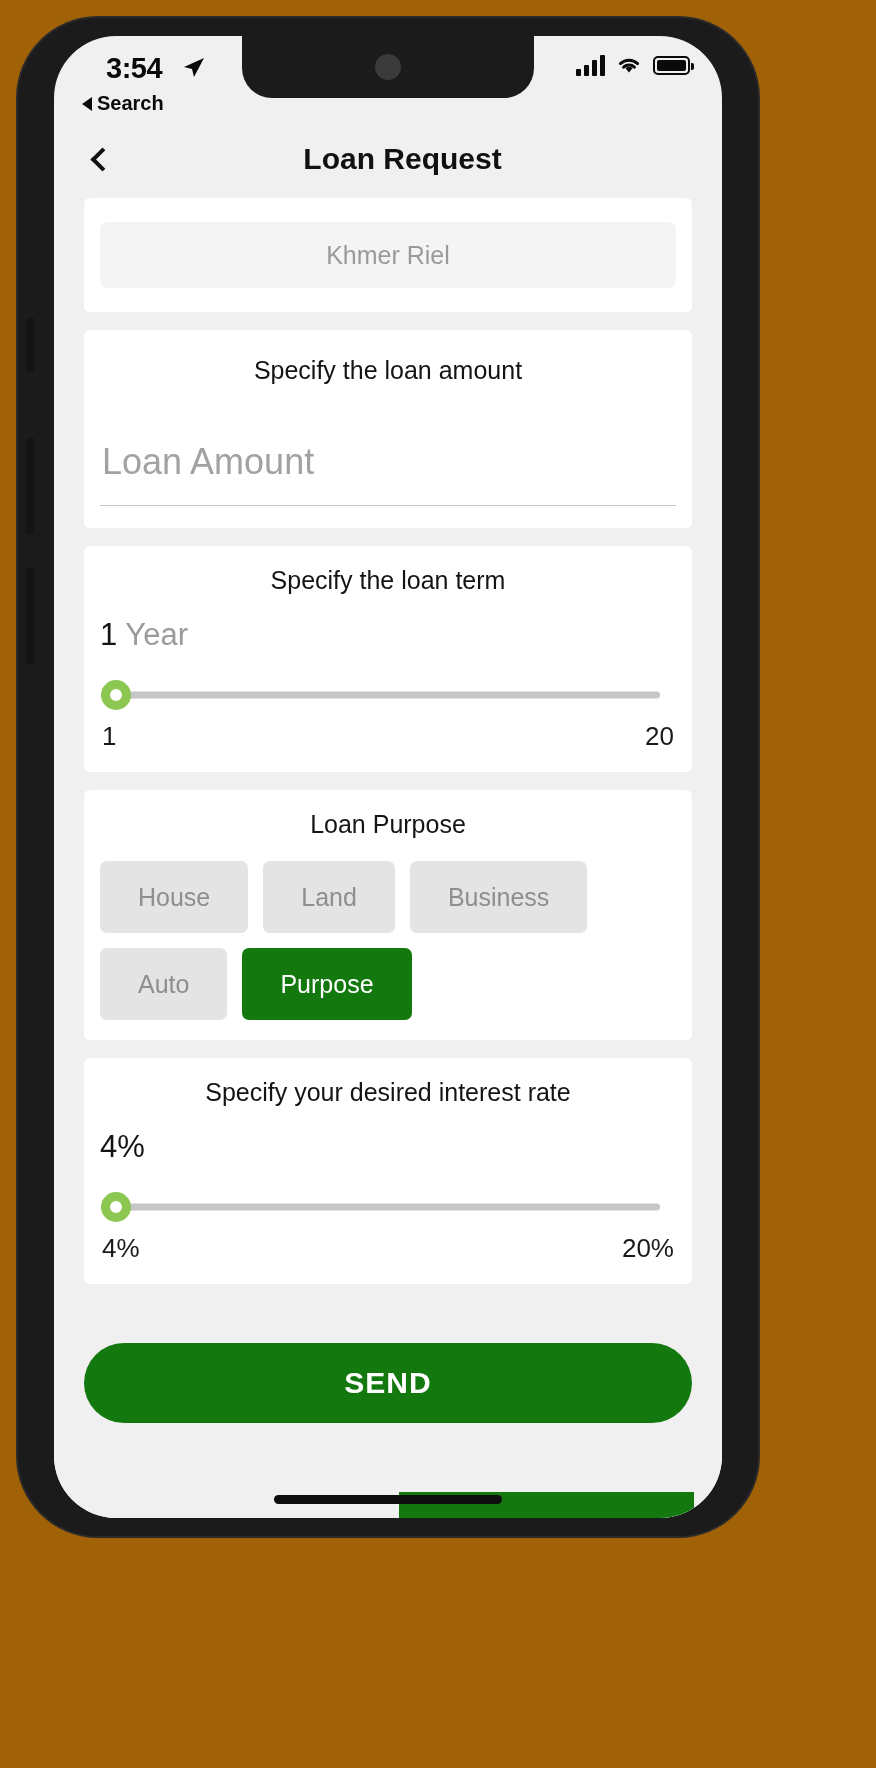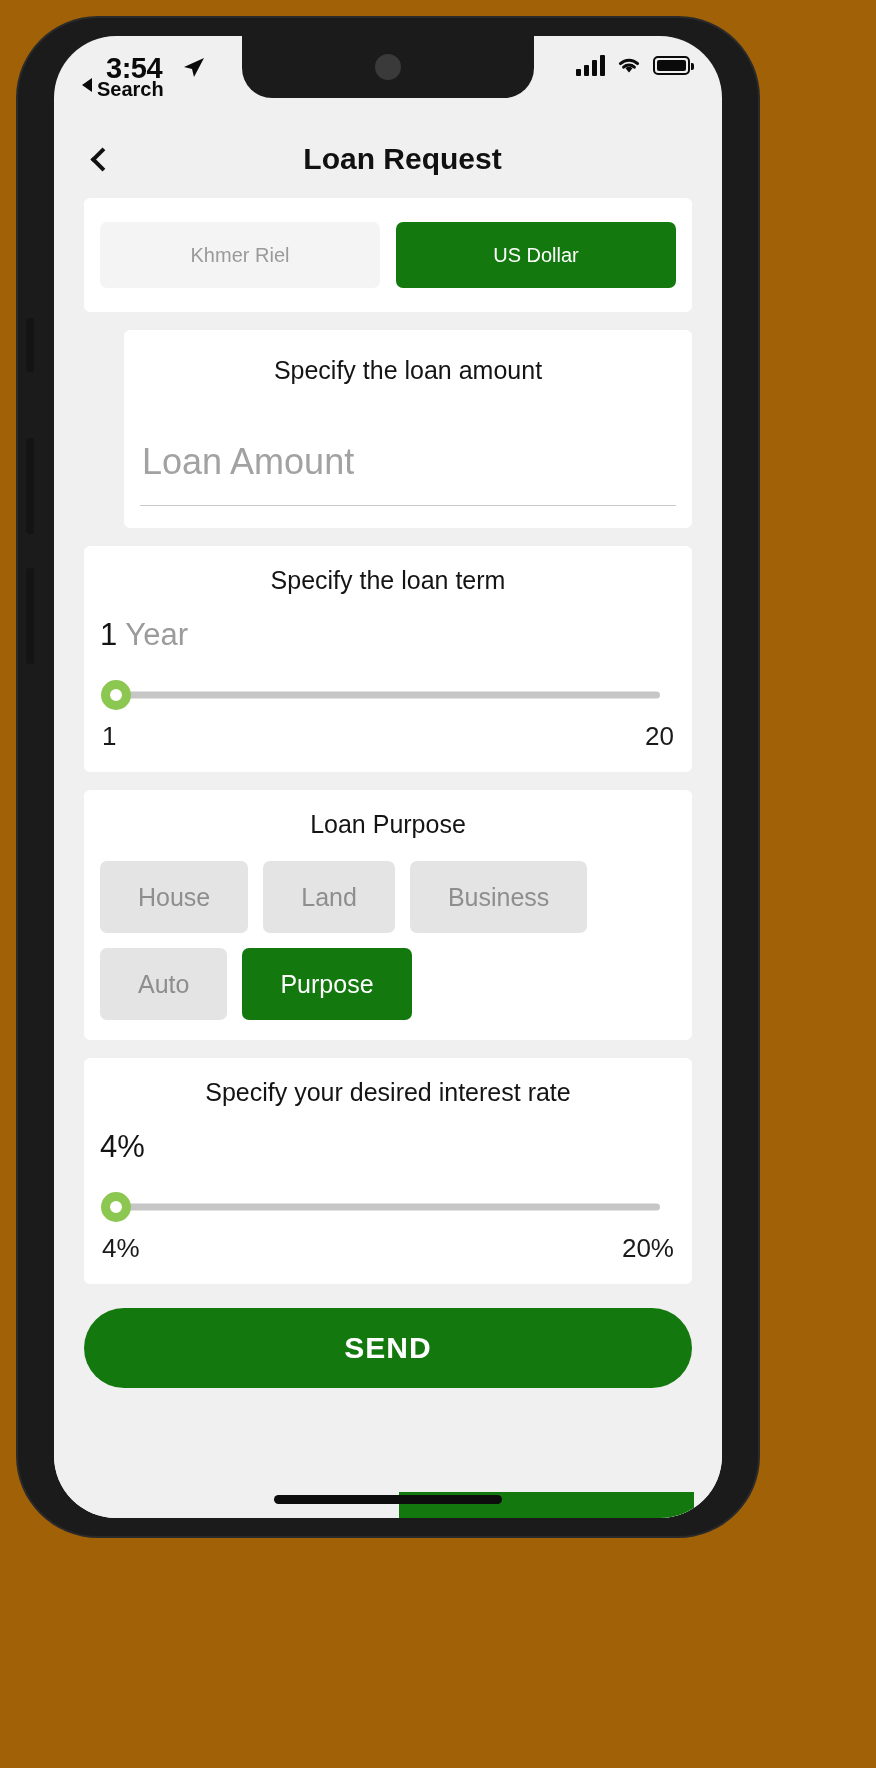--- a/index.html
+++ b/index.html
@@ -76,24 +76,24 @@
     color: #0a0a0a;
     letter-spacing: -0.5px;
   }
   .sb-loc {
     position: absolute;
     left: 128px; top: 20px;
     width: 24px; height: 24px;
   }
   .sb-back {
     position: absolute;
-    left: 28px; top: 42px;
+    left: 28px; top: 56px;
     font-size: 20px; font-weight: bold;
     color: #0a0a0a;
-    display: flex; gap: 5px;
+    display: flex; align-items: center; gap: 5px;
   }
   .sb-tri {
     display: inline-block;
     width: 0; height: 0;
     border-top: 7px solid transparent;
     border-bottom: 7px solid transparent;
     border-right: 10px solid #0a0a0a;
   }
   .sb-right {
     position: absolute;
@@ -176,29 +176,29 @@
     font-weight: normal;
   }
 
   
   .seg-row { display: flex; gap: 16px; padding: 4px 0; }
   .seg {
     flex: 1;
     height: 66px;
     border-radius: 7px;
     display: flex; align-items: center; justify-content: center;
-    font-size: 20px;
+    font-size: 25px;
     border: none; cursor: pointer;
     font-family: inherit;
   }
   .seg.inactive { background: #f4f4f4; color: #9a9a9a; }
   .seg.active   { background: #13790f; color: #ffffff; }
 
   
-  .amount-card { padding: 26px 16px 22px; margin-left: 40px; }
+  .amount-card { padding: 26px 16px 22px; }
   .amount-field {
     margin-top: 56px;
     border-bottom: 1px solid #c9c9c9;
     padding: 0 0 22px 2px;
   }
   .amount-input {
     width: 100%;
     border: none; outline: none;
     font-size: 36px;
     color: #2b2b2b;
@@ -269,20 +269,21 @@
     width: 100%;
     height: 80px;
     border-radius: 42px;
     background: #13790f;
     color: #ffffff;
     font-size: 30px;
     font-weight: bold;
     border: none; cursor: pointer;
     letter-spacing: 1px;
     font-family: inherit;
+    margin-top: 35px;
   }
 
   
   .home-bar {
     position: absolute;
     left: 50%; transform: translateX(-50%);
     bottom: 14px;
     width: 228px; height: 9px;
     background: #0d0d0d;
     border-radius: 6px;
@@ -343,21 +344,20 @@
           <span class="chev"></span>
         </button>
         <div class="nav-title">Loan Request</div>
       </div>
 
       <div class="content">
 
         <div class="card">
           <div class="seg-row">
             <button class="seg inactive">Khmer Riel</button>
-            <button class="seg active">US Dollar</button>
           </div>
         </div>
 
         <div class="card amount-card">
           <div class="card-title">Specify the loan amount</div>
           <div class="amount-field">
             <input class="amount-input" type="text" placeholder="Loan Amount" style="">
           </div>
         </div>
 

